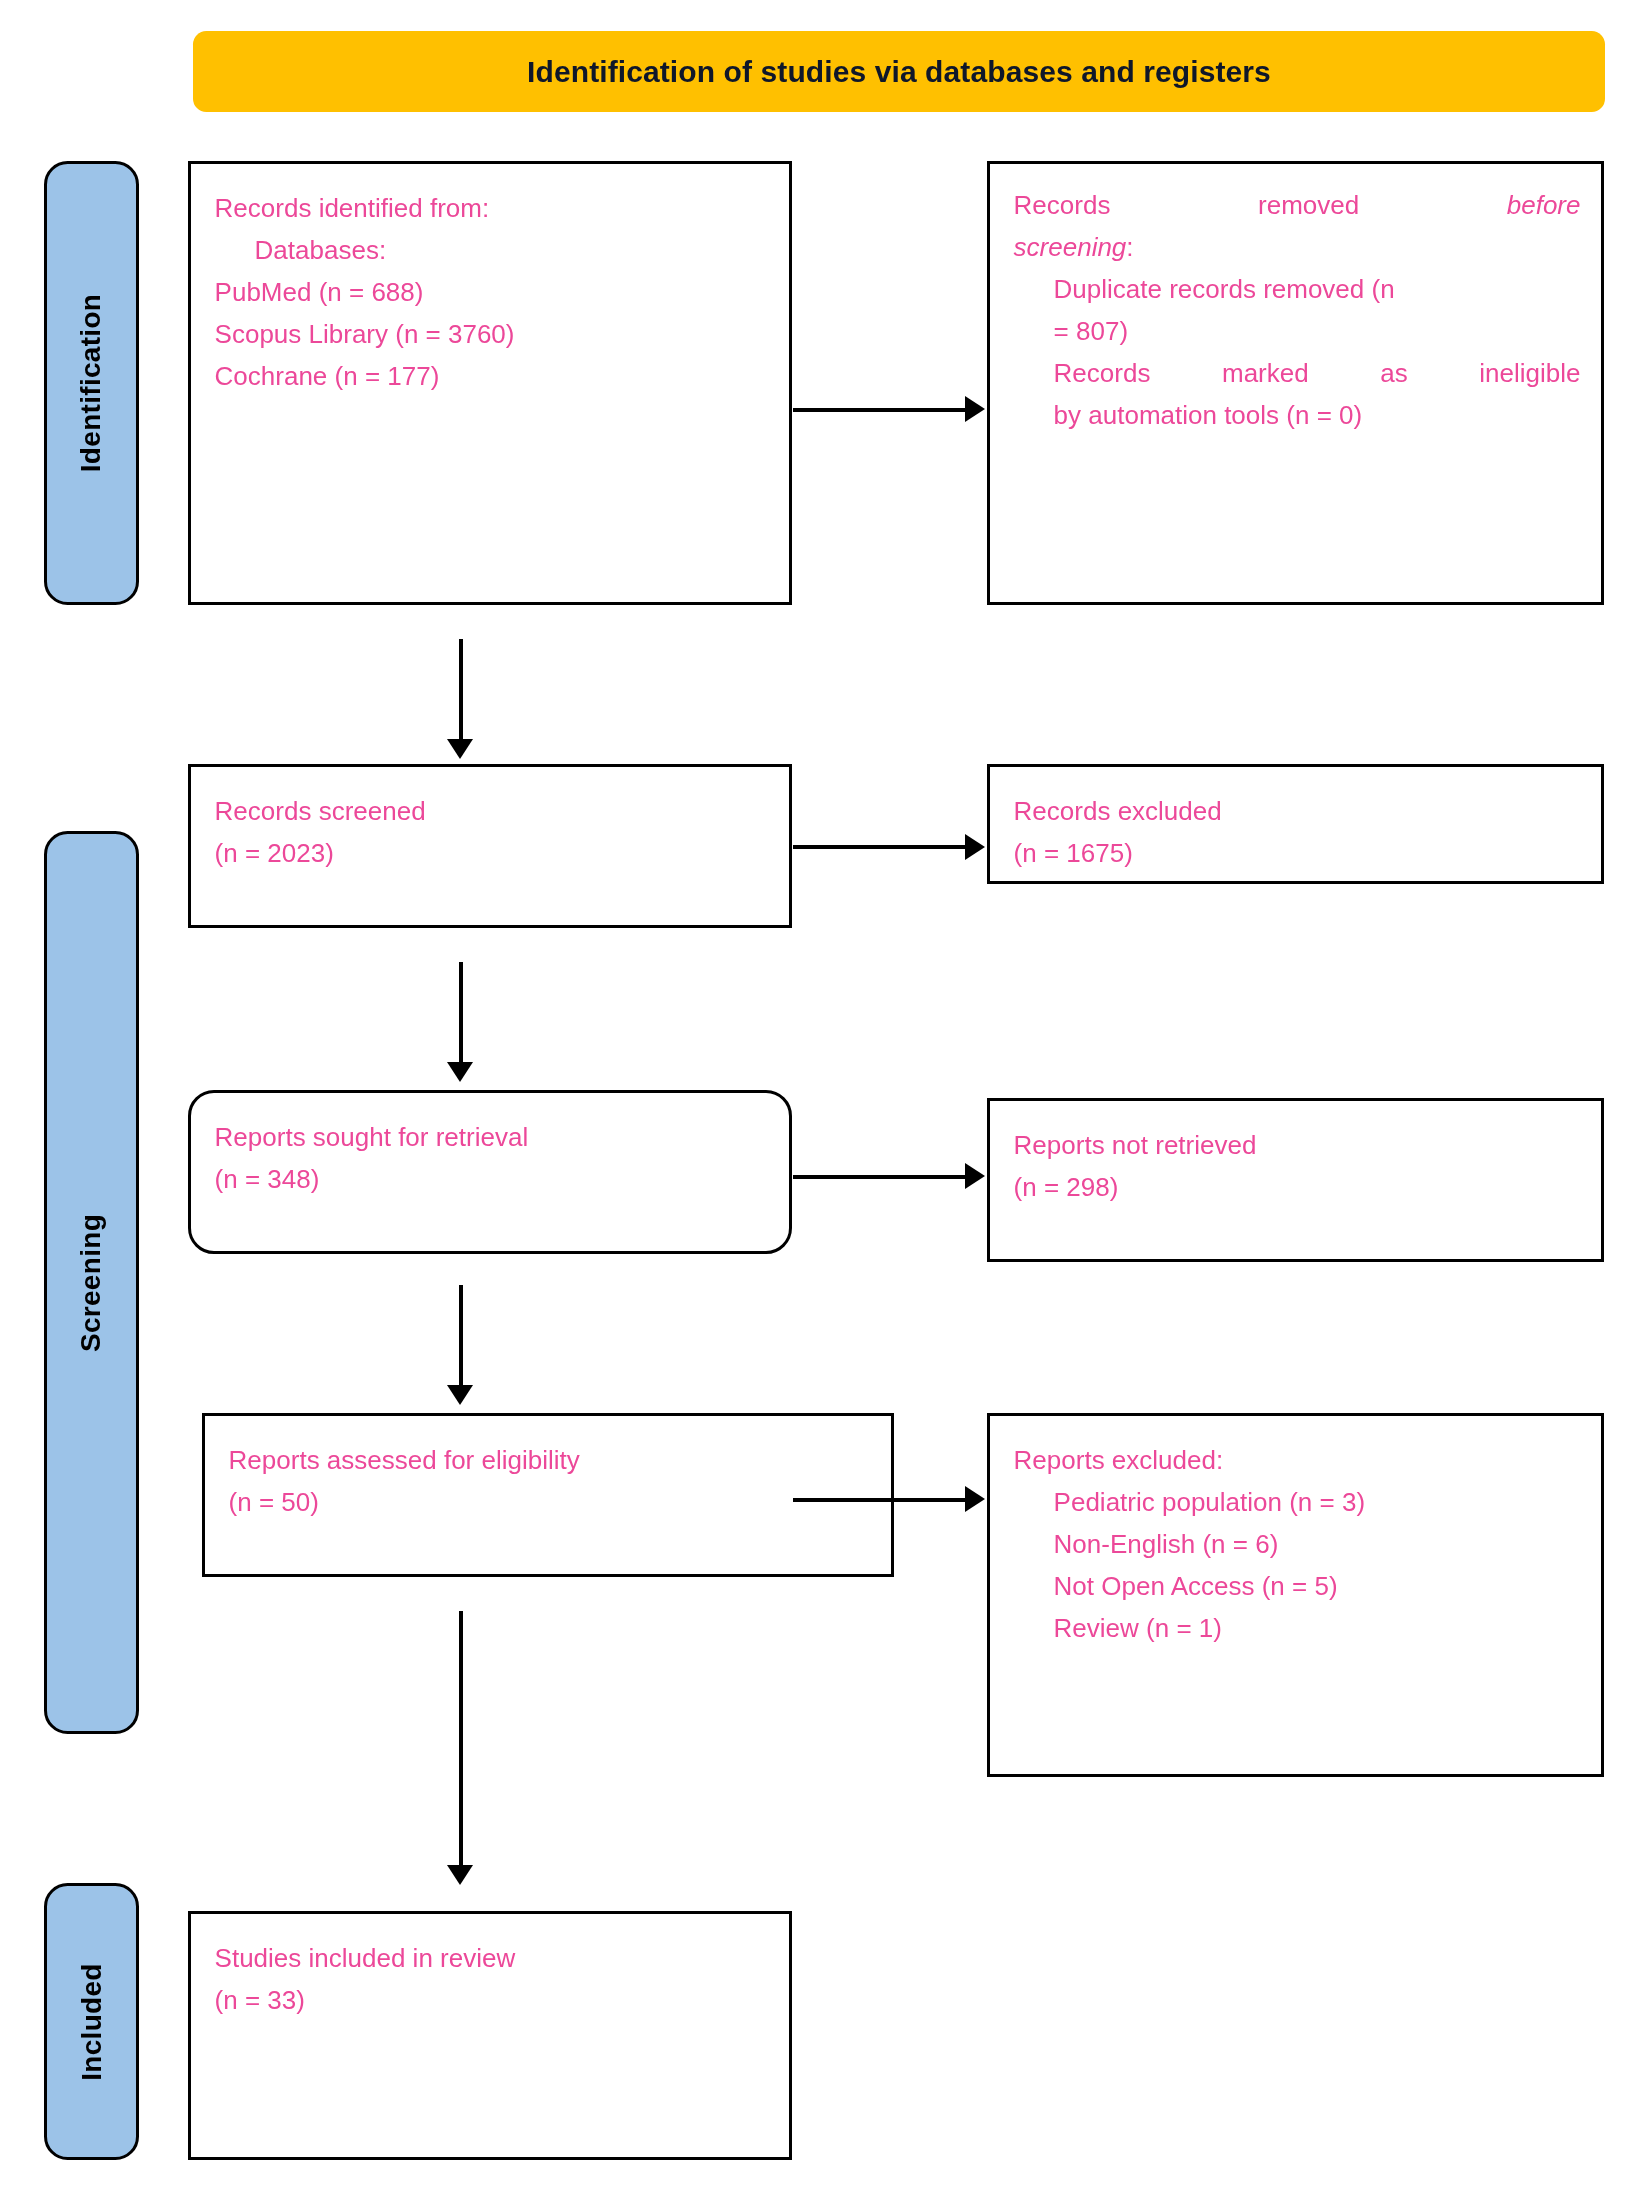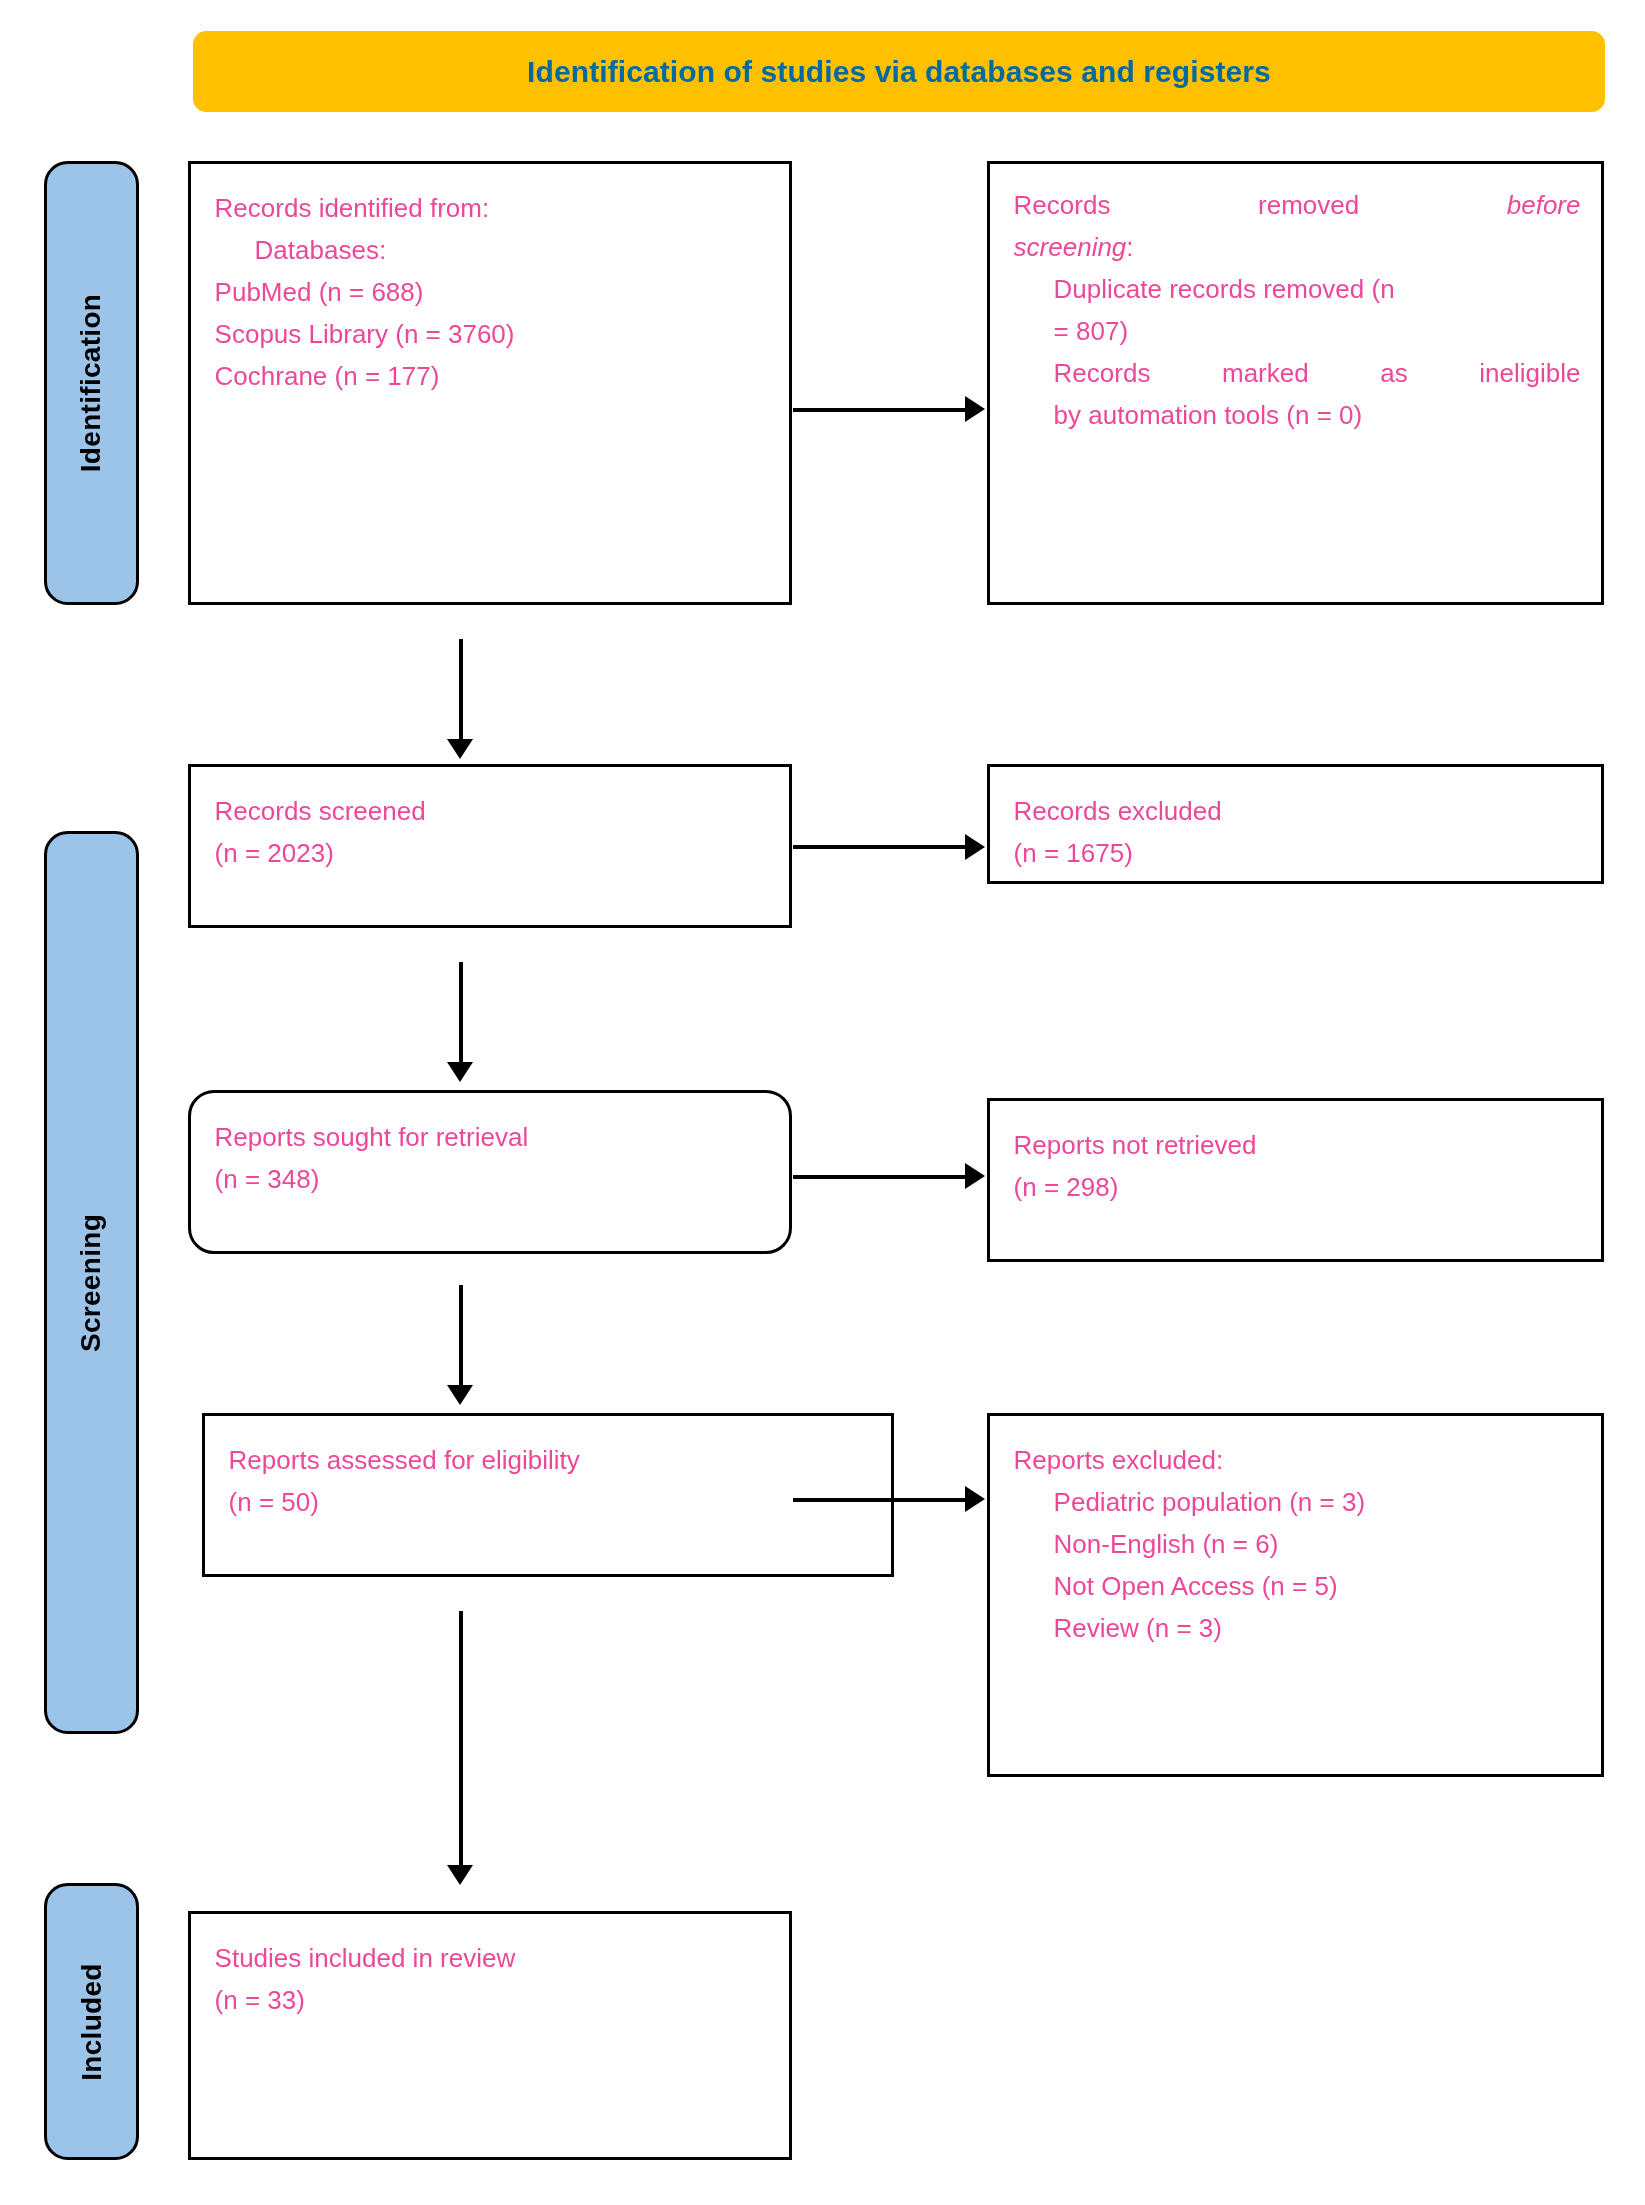--- a/index.html
+++ b/index.html
@@ -31,21 +31,21 @@
     background: #FFC000;
     border-radius: 13.3px;
     display: flex;
     align-items: center;
     justify-content: center;
     box-sizing: border-box;
   }
   .banner-title {
     font-size: 30px;
     font-weight: bold;
-    color: #0369a1;
+    color: #0f172a;
     letter-spacing: 0.1px;
     text-align: center;
     line-height: 1.1;
   }
 
   
   .side {
     position: absolute;
     background: #9CC3E8;
     border: 3.6px solid #000000;
@@ -208,21 +208,21 @@
       <span class="ln">(n = 50)</span>
     </div>
   </div>
 
   <div class="box" style="left:987px; top:1413px; width:617px; height:364px;">
     <div class="box-text">
       <span class="ln">Reports excluded:</span>
       <span class="ln ind">Pediatric population (n = 3)</span>
       <span class="ln ind">Non-English (n = 6)</span>
       <span class="ln ind">Not Open Access (n = 5)</span>
-      <span class="ln ind">Review (n = 3)</span>
+      <span class="ln ind">Review (n = 1)</span>
     </div>
   </div>
 
   <div class="h-line" style="left:793px; top:1498px; width:174px;"></div>
   <div class="h-head" style="left:965px; top:1486px;"></div>
 
   <div class="v-line" style="left:459px; top:1611px; height:256px;"></div>
   <div class="v-head" style="left:447px; top:1865px;"></div>
 
   <div class="box" style="left:188px; top:1911px; width:604px; height:249px;">

